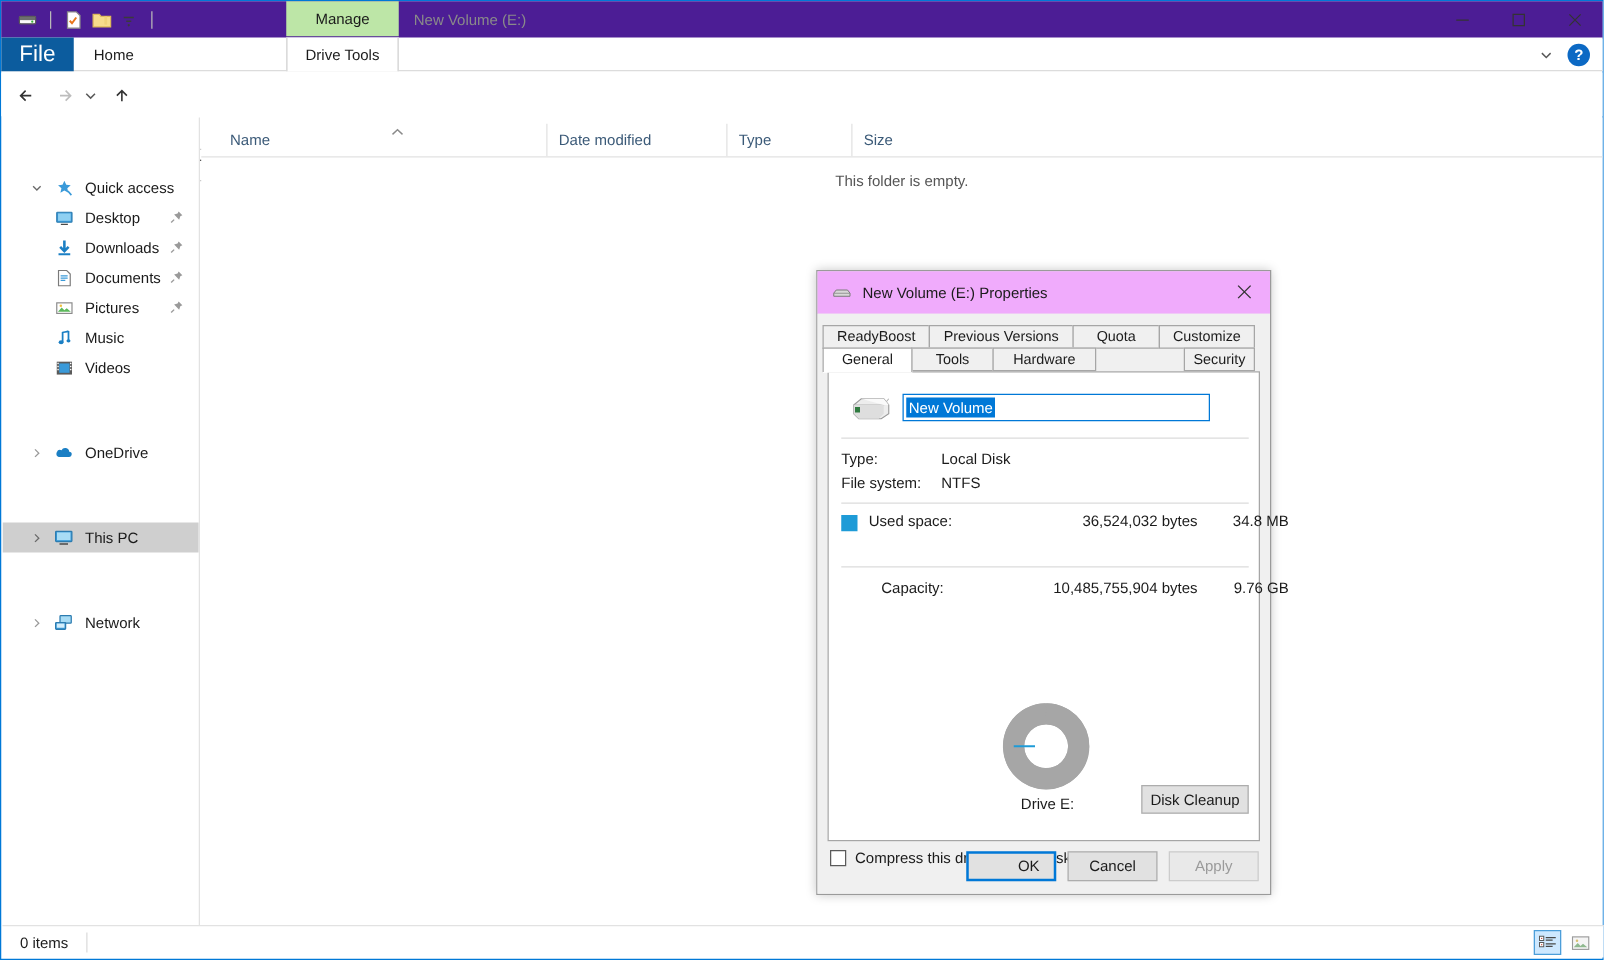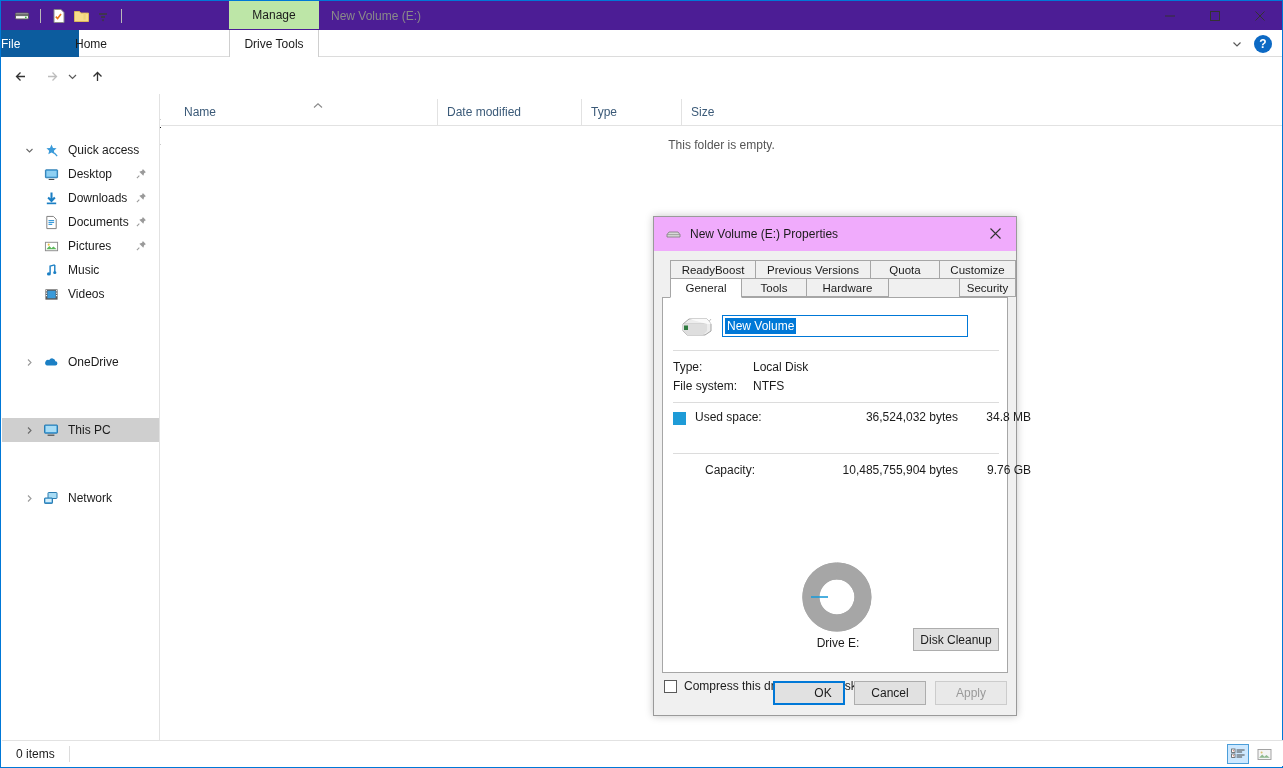--- a/index.html
+++ b/index.html
@@ -47,23 +47,23 @@
     display: flex; align-items: center; justify-content: center;
     font-size: 12px; color: #1b1b1b;
   }
 
   
   .tabrow {
     position: absolute; left: 0; top: 29px; width: 1281px; height: 27px;
     background: #ffffff; border-bottom: 1px solid #dcdcdc;
   }
   .tab-file {
-    position: absolute; left: 0; top: 0; width: 78px; height: 27px;
+    position: absolute; left: 0; top: 0; width: 58px; height: 27px;
     background: #0c5c9e; color: #ffffff;
-    display: flex; align-items: center; font-size: 12px;
+    display: flex; align-items: center; justify-content: center; font-size: 18px;
   }
   .tab {
     position: absolute; top: 0; height: 27px;
     display: flex; align-items: center; justify-content: center;
     font-size: 12px; color: #1b1b1b;
   }
   .tab-ctx {
     position: absolute; left: 228px; top: 0; width: 90px; height: 27px;
     background: #ffffff;
     border-left: 1px solid #cfcfcf; border-right: 1px solid #cfcfcf;
@@ -176,21 +176,21 @@
   .dlg-title-ico { margin-left: 10px; width: 18px; display: flex; align-items: center; justify-content: center; }
   .dlg-title-text { margin-left: 8px; font-size: 12px; color: #1b1b1b; }
   .dlg-close {
     position: absolute; right: 0; top: 0; width: 42px; height: 32px;
     display: flex; align-items: center; justify-content: center;
   }
   .dlg-body {
     position: absolute; left: 0; top: 34px; width: 362px; height: 464px;
     background: #f0f0f0;
   }
-  .tabstrip { position: absolute; left: 16px; top: 9px; width: 418px; height: 38px; padding-left: 16px; }
+  .tabstrip { position: absolute; left: 4px; top: 9px; width: 418px; height: 38px; padding-left: 16px; }
   .ptab {
     position: absolute; height: 19px;
     border: 1px solid #a6a6a6; background: #f0f0f0;
     display: flex; align-items: center; justify-content: center;
     font-size: 11.5px; color: #1b1b1b;
   }
   .ptab.row1 { top: 0; }
   .ptab.row2 { top: 18px; }
   .ptab.active {
     background: #ffffff; border-bottom: 1px solid #ffffff; z-index: 5;

